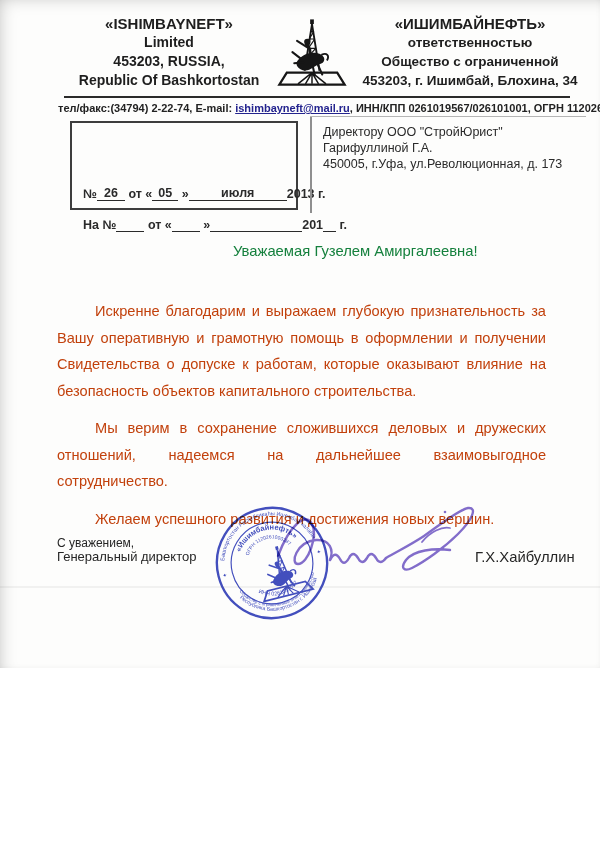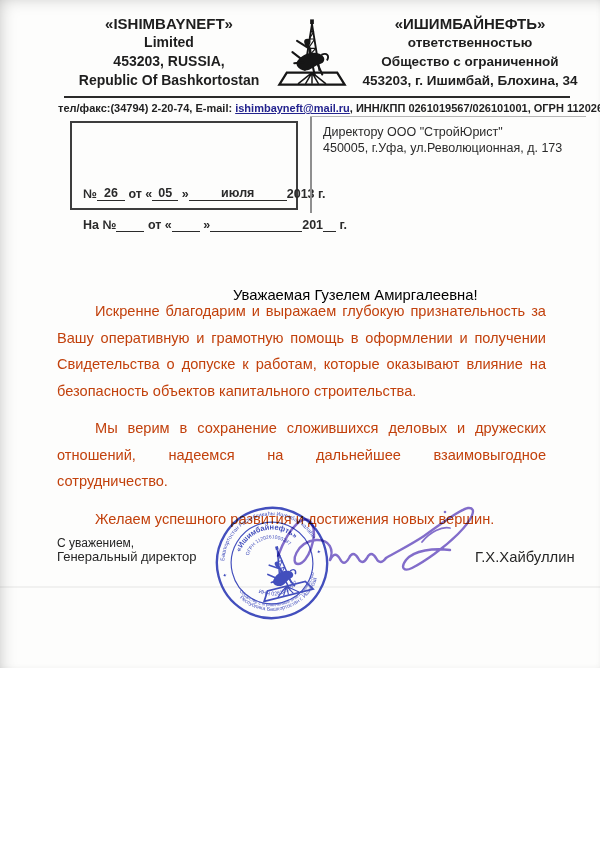--- a/index.html
+++ b/index.html
@@ -36,21 +36,21 @@
   
   .ref-box{position:absolute;left:70px;top:121px;width:224px;height:85px;border:2px solid #3d3d3d;font-size:12.5px;font-weight:bold;color:#2a2a2a;}
   .ref-line{position:absolute;left:11px;white-space:nowrap;}
   .ref-line.l1{top:21px;}
   .ref-line.l2{top:52px;}
   .blank{display:inline-block;border-bottom:1.4px solid #2a2a2a;text-align:center;height:14px;vertical-align:bottom;margin-top:42px;}
   .vline{position:absolute;left:310px;top:116px;width:2px;height:97px;background:#8f8f8f;}
   .addr-topline{position:absolute;left:310px;top:116px;width:276px;height:1px;background:#b5b5b5;}
   .addressee{position:absolute;left:323px;top:124px;font-size:12.5px;line-height:16px;color:#2a2a2a;}
   
-  .salutation{position:absolute;left:233px;top:243px;font-size:14.8px;color:#000000;margin-top:44px;}
+  .salutation{position:absolute;left:233px;top:243px;font-size:14.8px;color:#15803d;}
   .body-text{position:absolute;left:57px;top:298px;width:489px;font-size:14.6px;line-height:26.5px;text-align:justify;color:#c2410c;}
   .body-text p{margin:0 0 11px 0;text-indent:38px;}
   
   .closing-1{position:absolute;left:57px;top:536px;font-size:12px;}
   .closing-2{position:absolute;left:57px;top:549px;font-size:13px;}
   .closing-name{position:absolute;left:475px;top:549px;font-size:14.8px;}
   
   .stamp{position:absolute;left:213px;top:504px;width:118px;height:118px;transform:rotate(-14deg);opacity:.92;mix-blend-mode:multiply;}
   .signature{position:absolute;left:272px;top:498px;width:210px;height:88px;opacity:.95;mix-blend-mode:multiply;}
   .fold-line{position:absolute;left:0;top:586px;width:600px;height:2px;background:rgba(90,90,90,.07);}
@@ -94,21 +94,21 @@
   <div class="hdr hdr-right">
     <div class="org">«ИШИМБАЙНЕФТЬ»</div>
     <div>ответственностью</div>
     <div>Общество с ограниченной</div>
     <div>453203, г. Ишимбай, Блохина, 34</div>
   </div>
 
   <div class="hr-line"></div>
 
   <div class="contact">
-    <span>тел/факс:(34794) 2-20-74,</span>
+    <span>тел/факс:(34794) 2-22-74,</span>
     <span>E-mail:</span>
     <span class="email">ishimbayneft@mail.ru</span><span>,</span>
     <span>ИНН/КПП  0261019567/026101001,</span>
     <span>ОГРН 1120261000287</span>
   </div>
 
   <div class="ref-box">
     <div class="ref-line l1">
       <span>№</span><span class="blank" style="width:28px">26</span>
       <span>от «</span><span class="blank" style="width:26px">05</span>
@@ -119,20 +119,21 @@
       <span>от «</span><span class="blank" style="width:28px"></span>
       <span>»</span><span class="blank" style="width:92px"></span><span>201</span><span class="blank" style="width:13px"></span>
       <span>г.</span>
     </div>
   </div>
   <div class="vline"></div>
   <div class="addr-topline"></div>
 
   <div class="addressee">
     <div>Директору ООО "СтройЮрист"</div>
+    <div>Гарифуллиной Г.А.</div>
     <div>450005, г.Уфа, ул.Революционная, д. 173</div>
   </div>
 
   <div class="salutation">Уважаемая Гузелем Амиргалеевна!</div>
 
   <div class="body-text">
     <p>Искренне благодарим и выражаем глубокую признательность за Вашу оперативную и грамотную помощь в оформлении и получении Свидетельства о допуске к работам, которые оказывают влияние на безопасность объектов капитального строительства.</p>
     <p>Мы верим в сохранение сложившихся деловых и дружеских отношений, надеемся на дальнейшее взаимовыгодное сотрудничество.</p>
     <p>Желаем успешного развития и достижения новых вершин.</p>
   </div>

